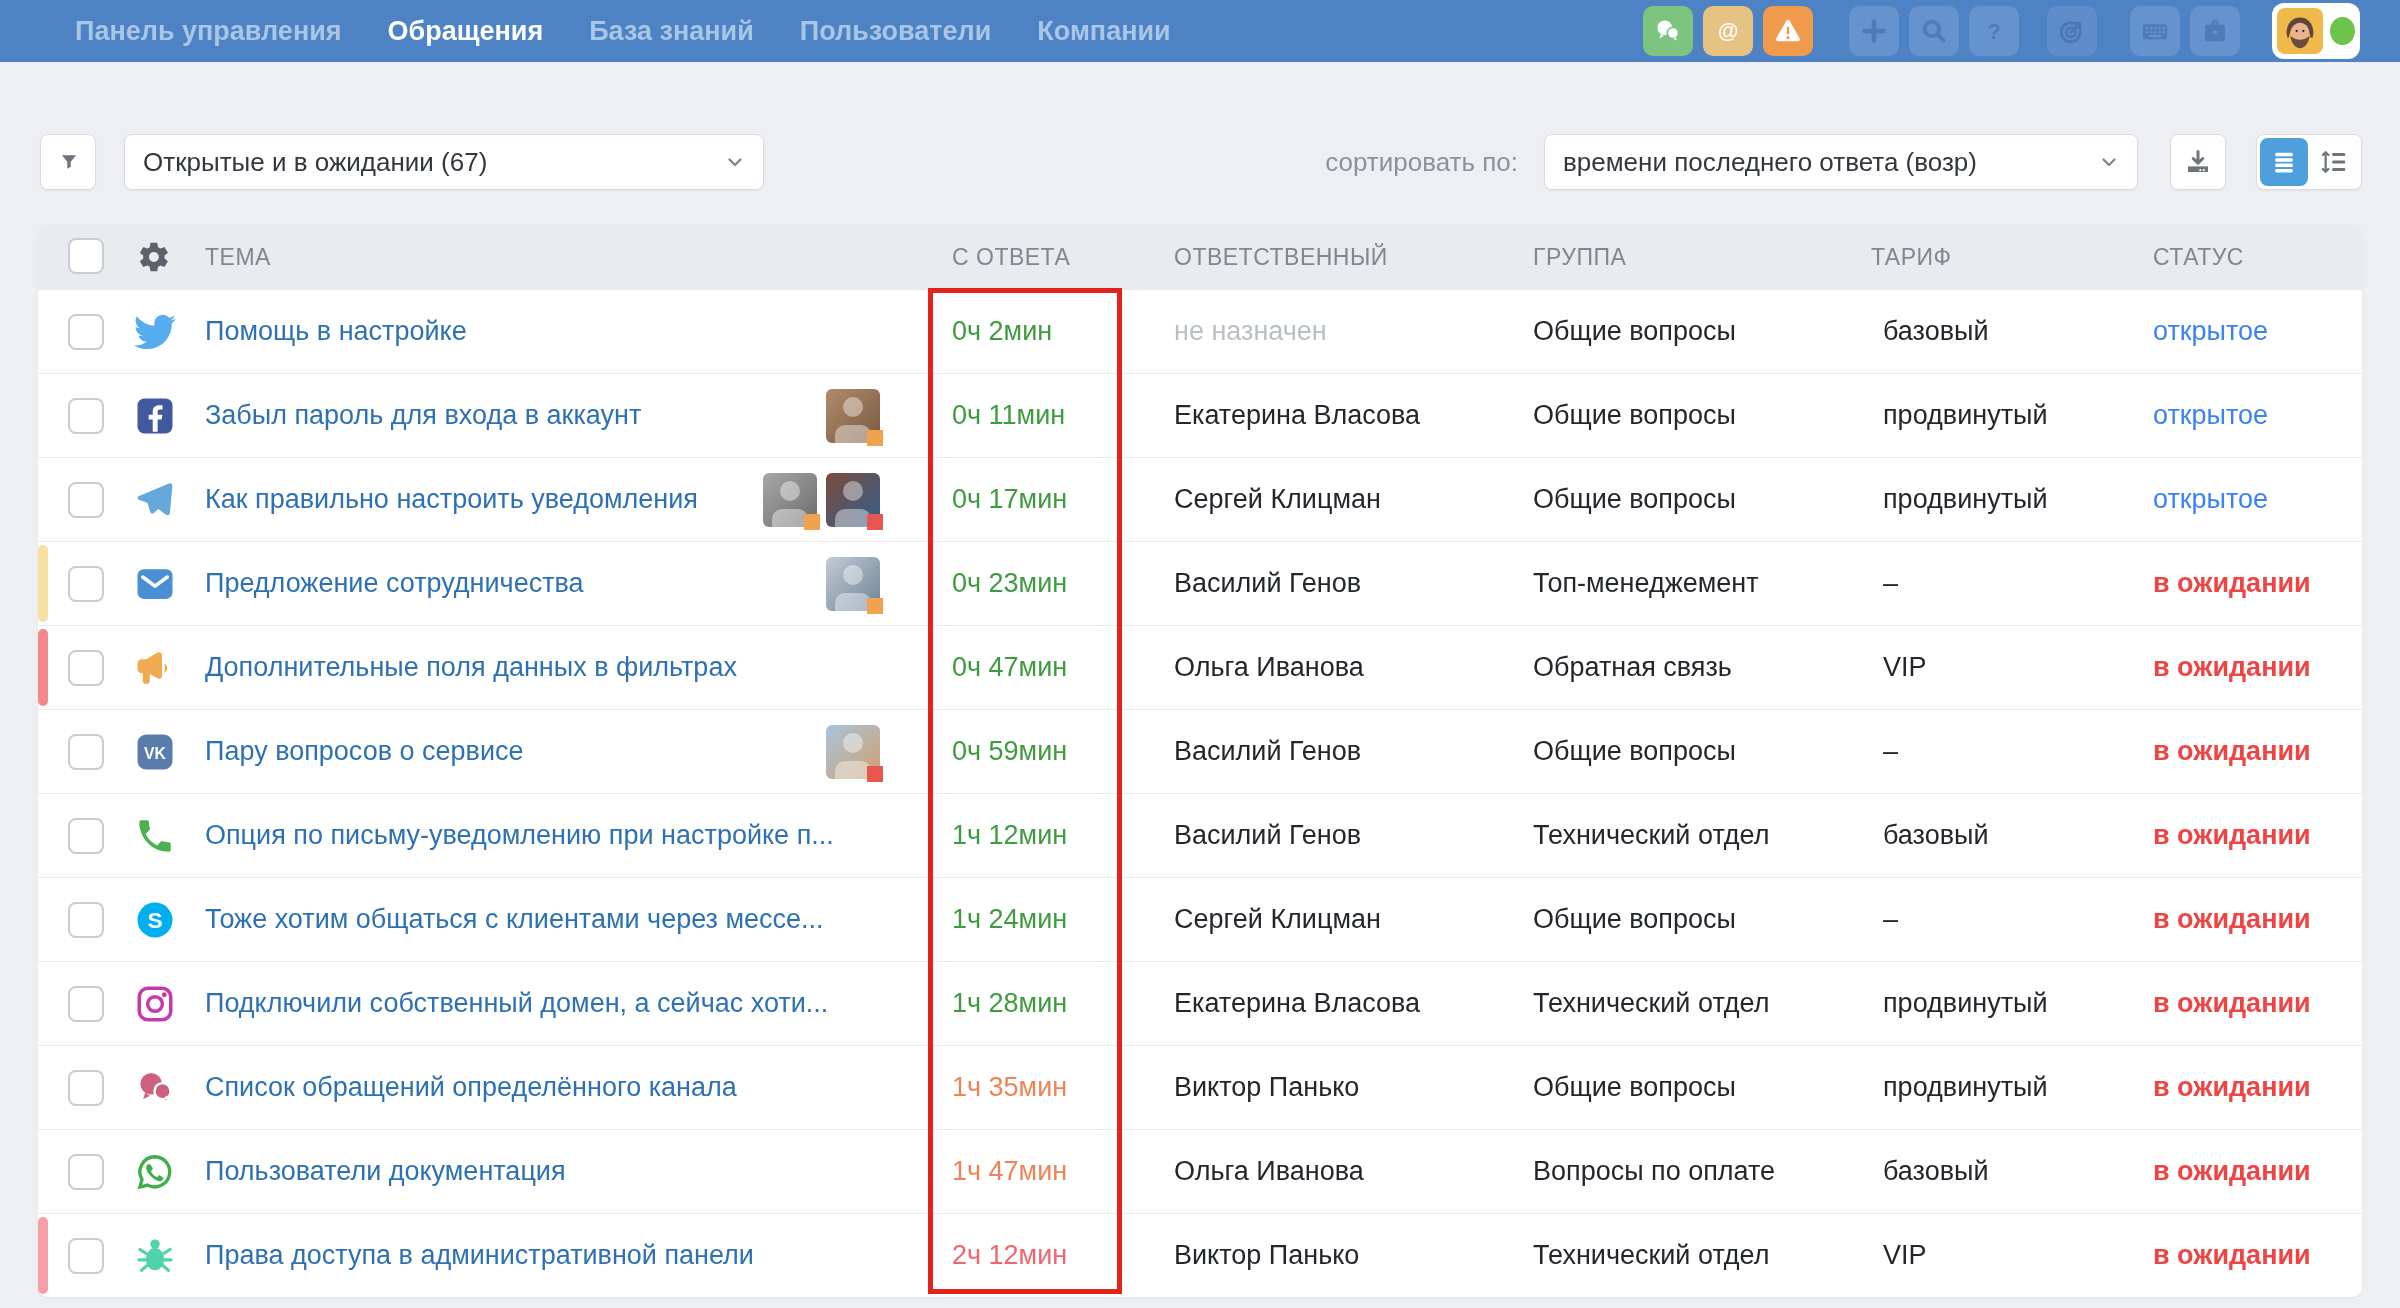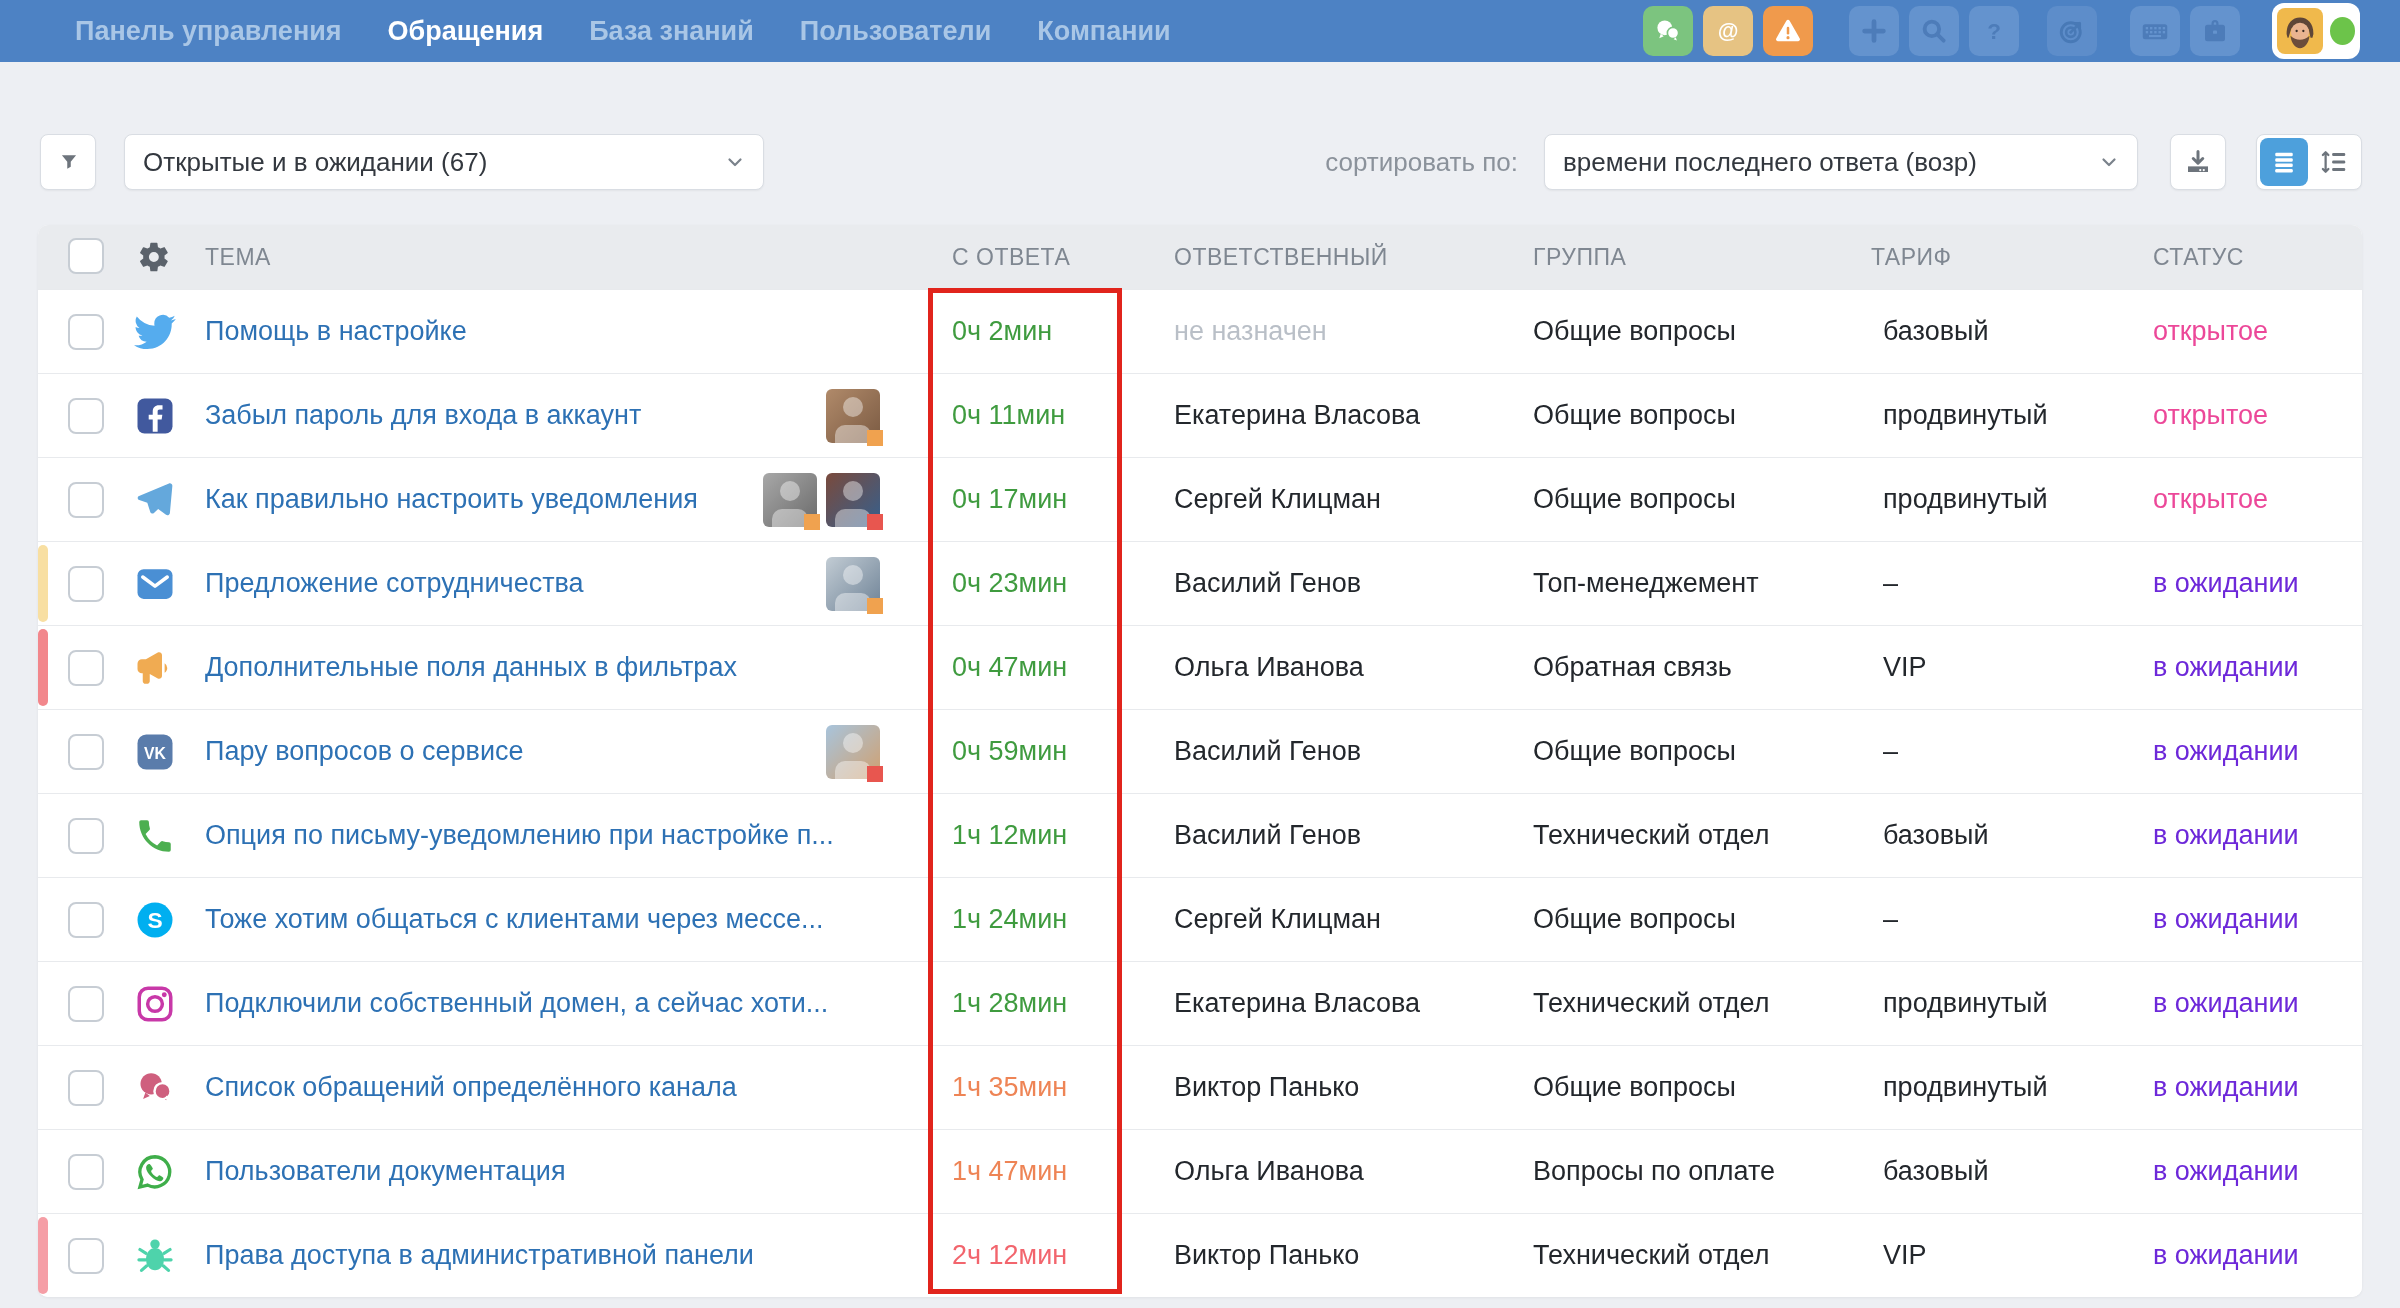--- a/index.html
+++ b/index.html
@@ -48,21 +48,21 @@
             border:2px solid #c7cdd4;border-radius:8px;background:#fff;box-sizing:border-box;cursor:pointer;}
   .gear{position:absolute;left:99px;top:50%;transform:translateY(-50%);display:flex;cursor:pointer;}
   .ch-icon{position:absolute;left:96px;top:50%;transform:translateY(-50%);width:42px;height:42px;display:flex;}
   .topic{left:167px;color:#2d71b4;cursor:pointer;}
   .since{left:914px;}
   .assignee{left:1136px;}
   .group{left:1495px;}
   .tariff{left:1833px;margin-left:12px;}
   .status{left:2115px;}
   .t-green{color:#3f9b3f;}.t-orange{color:#ee8455;}.t-red{color:#f2656d;}
-  .st-open{color:#ec4899;}.st-pending{color:#6d28d9;}
+  .st-open{color:#3b82f6;}.st-pending{color:#ef4444;font-weight:bold;}
   .unassigned{color:#b9bfc7;}
   .avatars{position:absolute;right:1482px;top:50%;transform:translateY(-50%);display:flex;gap:9px;}
   .avatar{position:relative;width:54px;height:54px;border-radius:6px;}
   .avatar::before{content:"";position:absolute;left:50%;top:8px;transform:translateX(-50%);
                   width:20px;height:20px;border-radius:50%;background:rgba(255,255,255,.42);}
   .avatar::after{content:"";position:absolute;left:50%;bottom:0;transform:translateX(-50%);
                  width:36px;height:18px;border-radius:10px 10px 0 0;background:rgba(255,255,255,.42);}
   .badge{position:absolute;right:-3px;bottom:-3px;width:16px;height:16px;z-index:2;}
   .accent{position:absolute;left:0;top:3px;bottom:3px;width:10px;border-radius:6px;z-index:1;}
 

